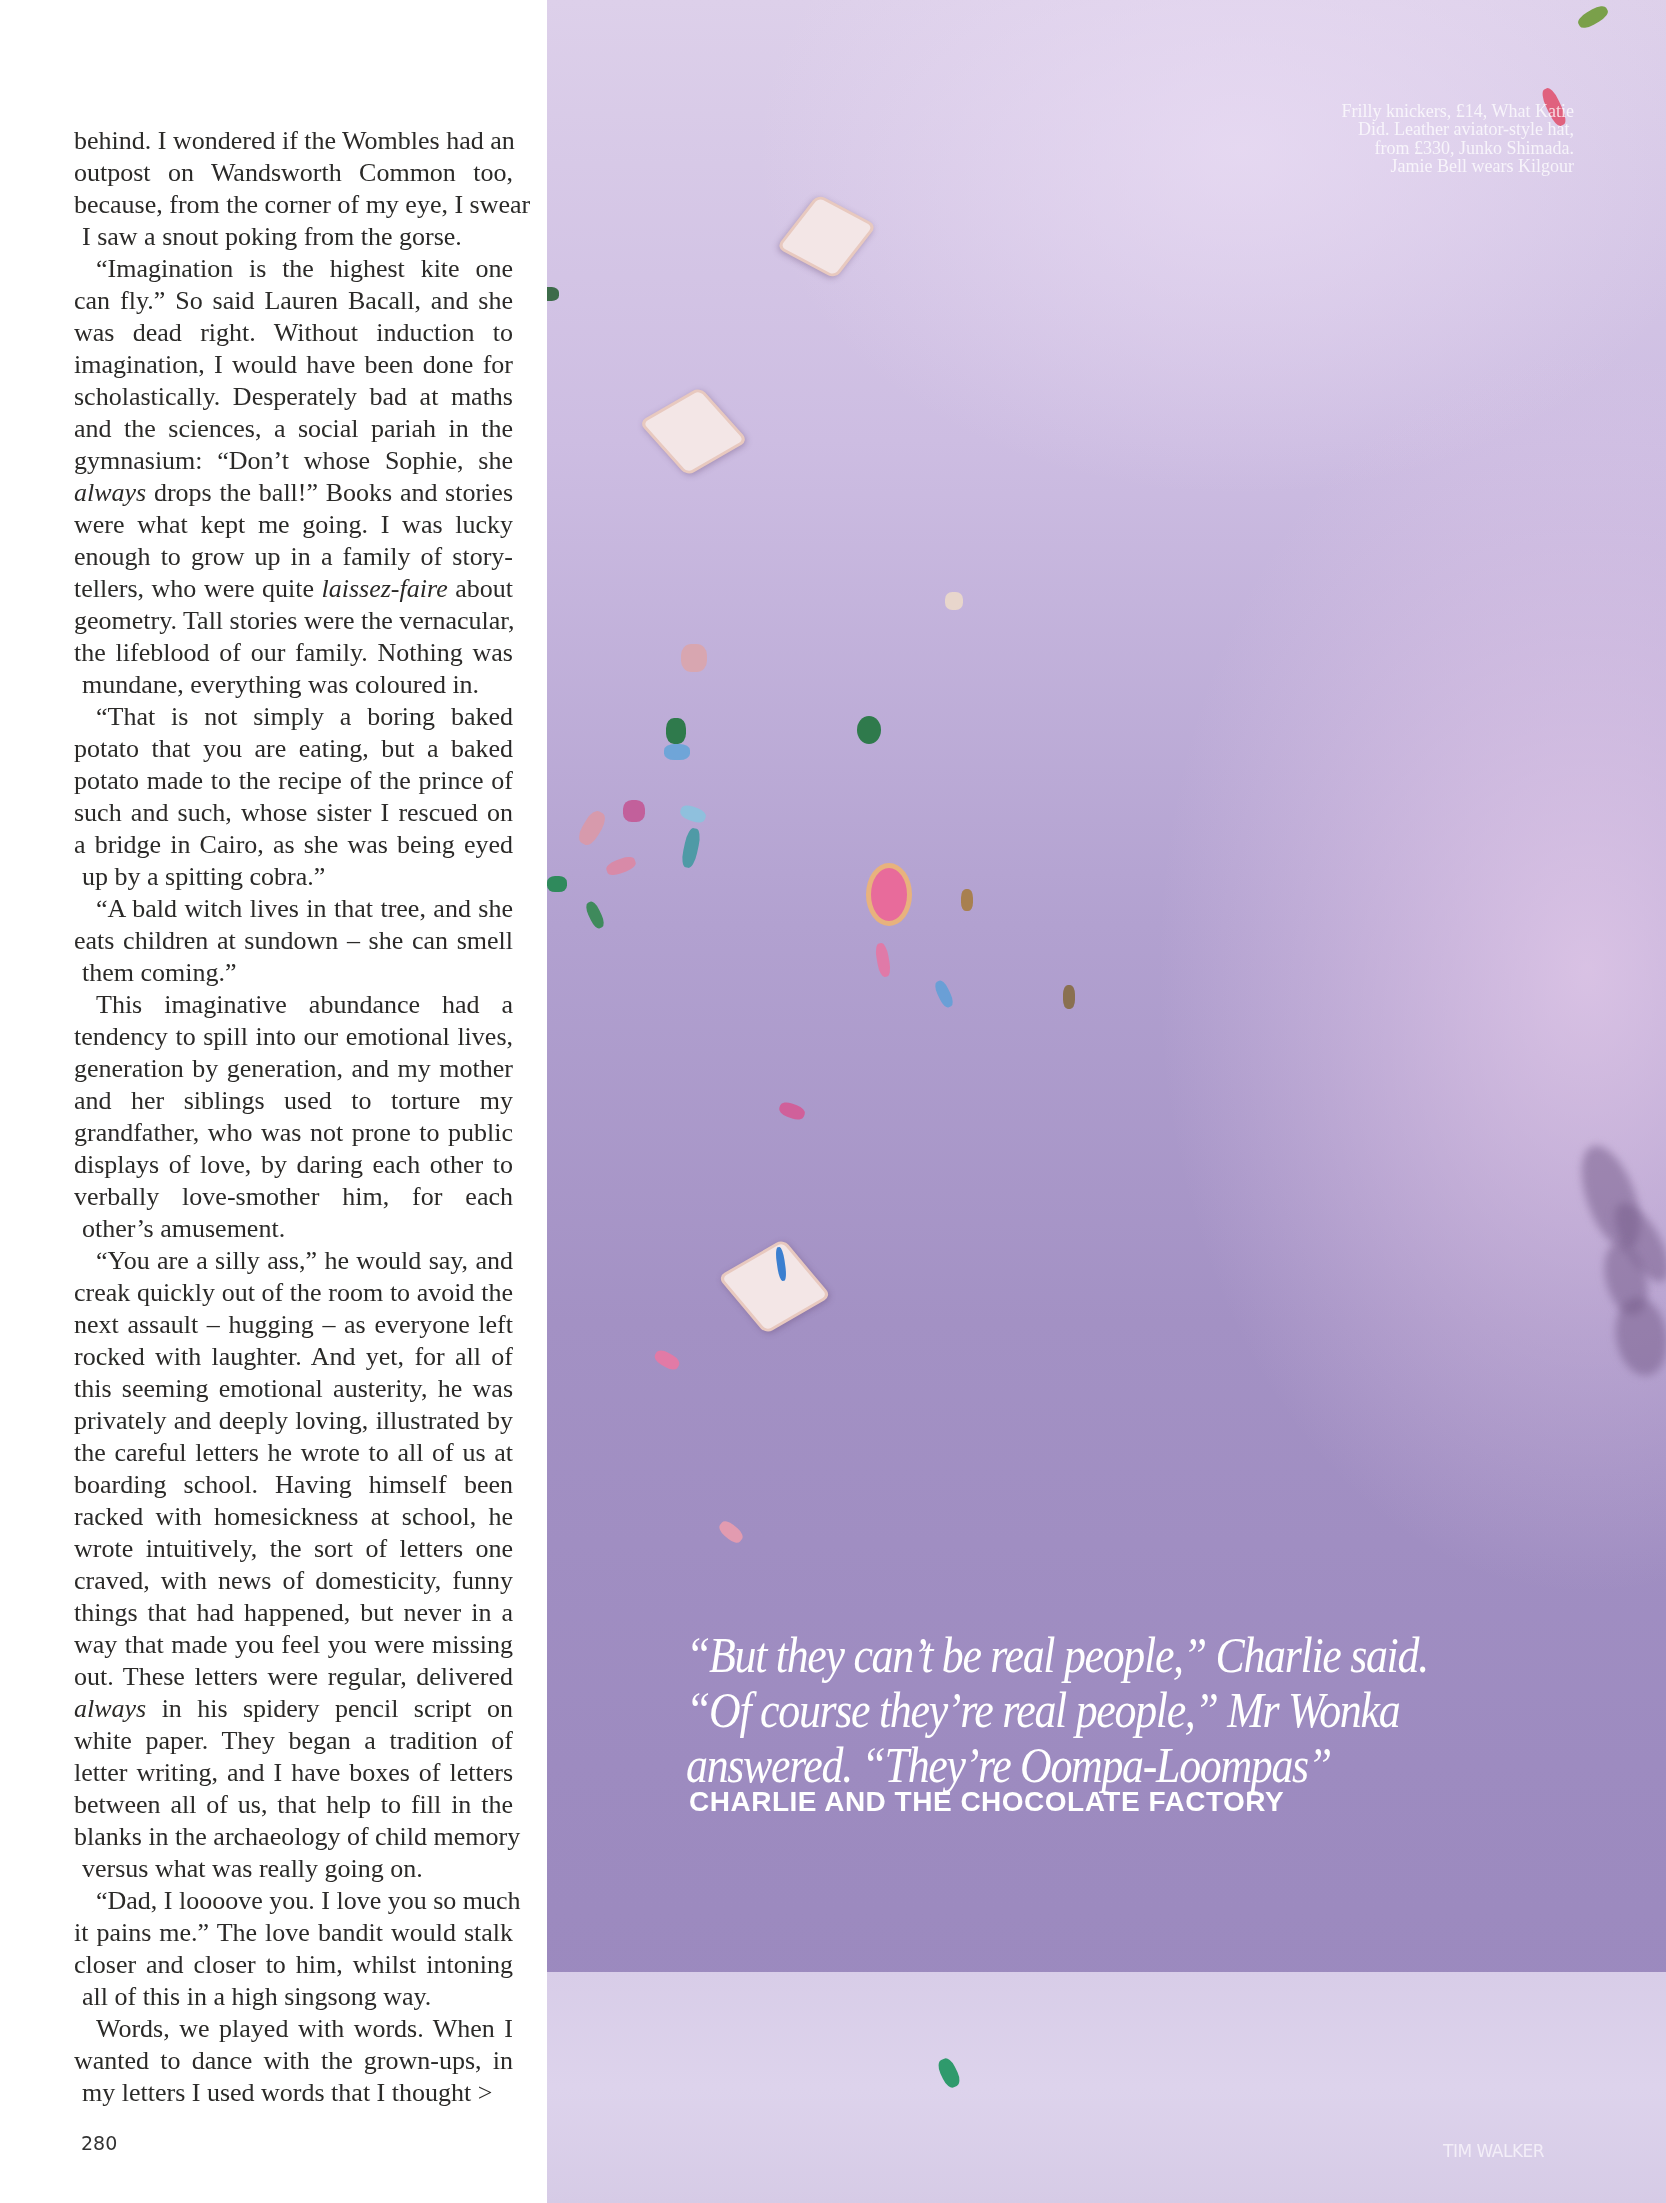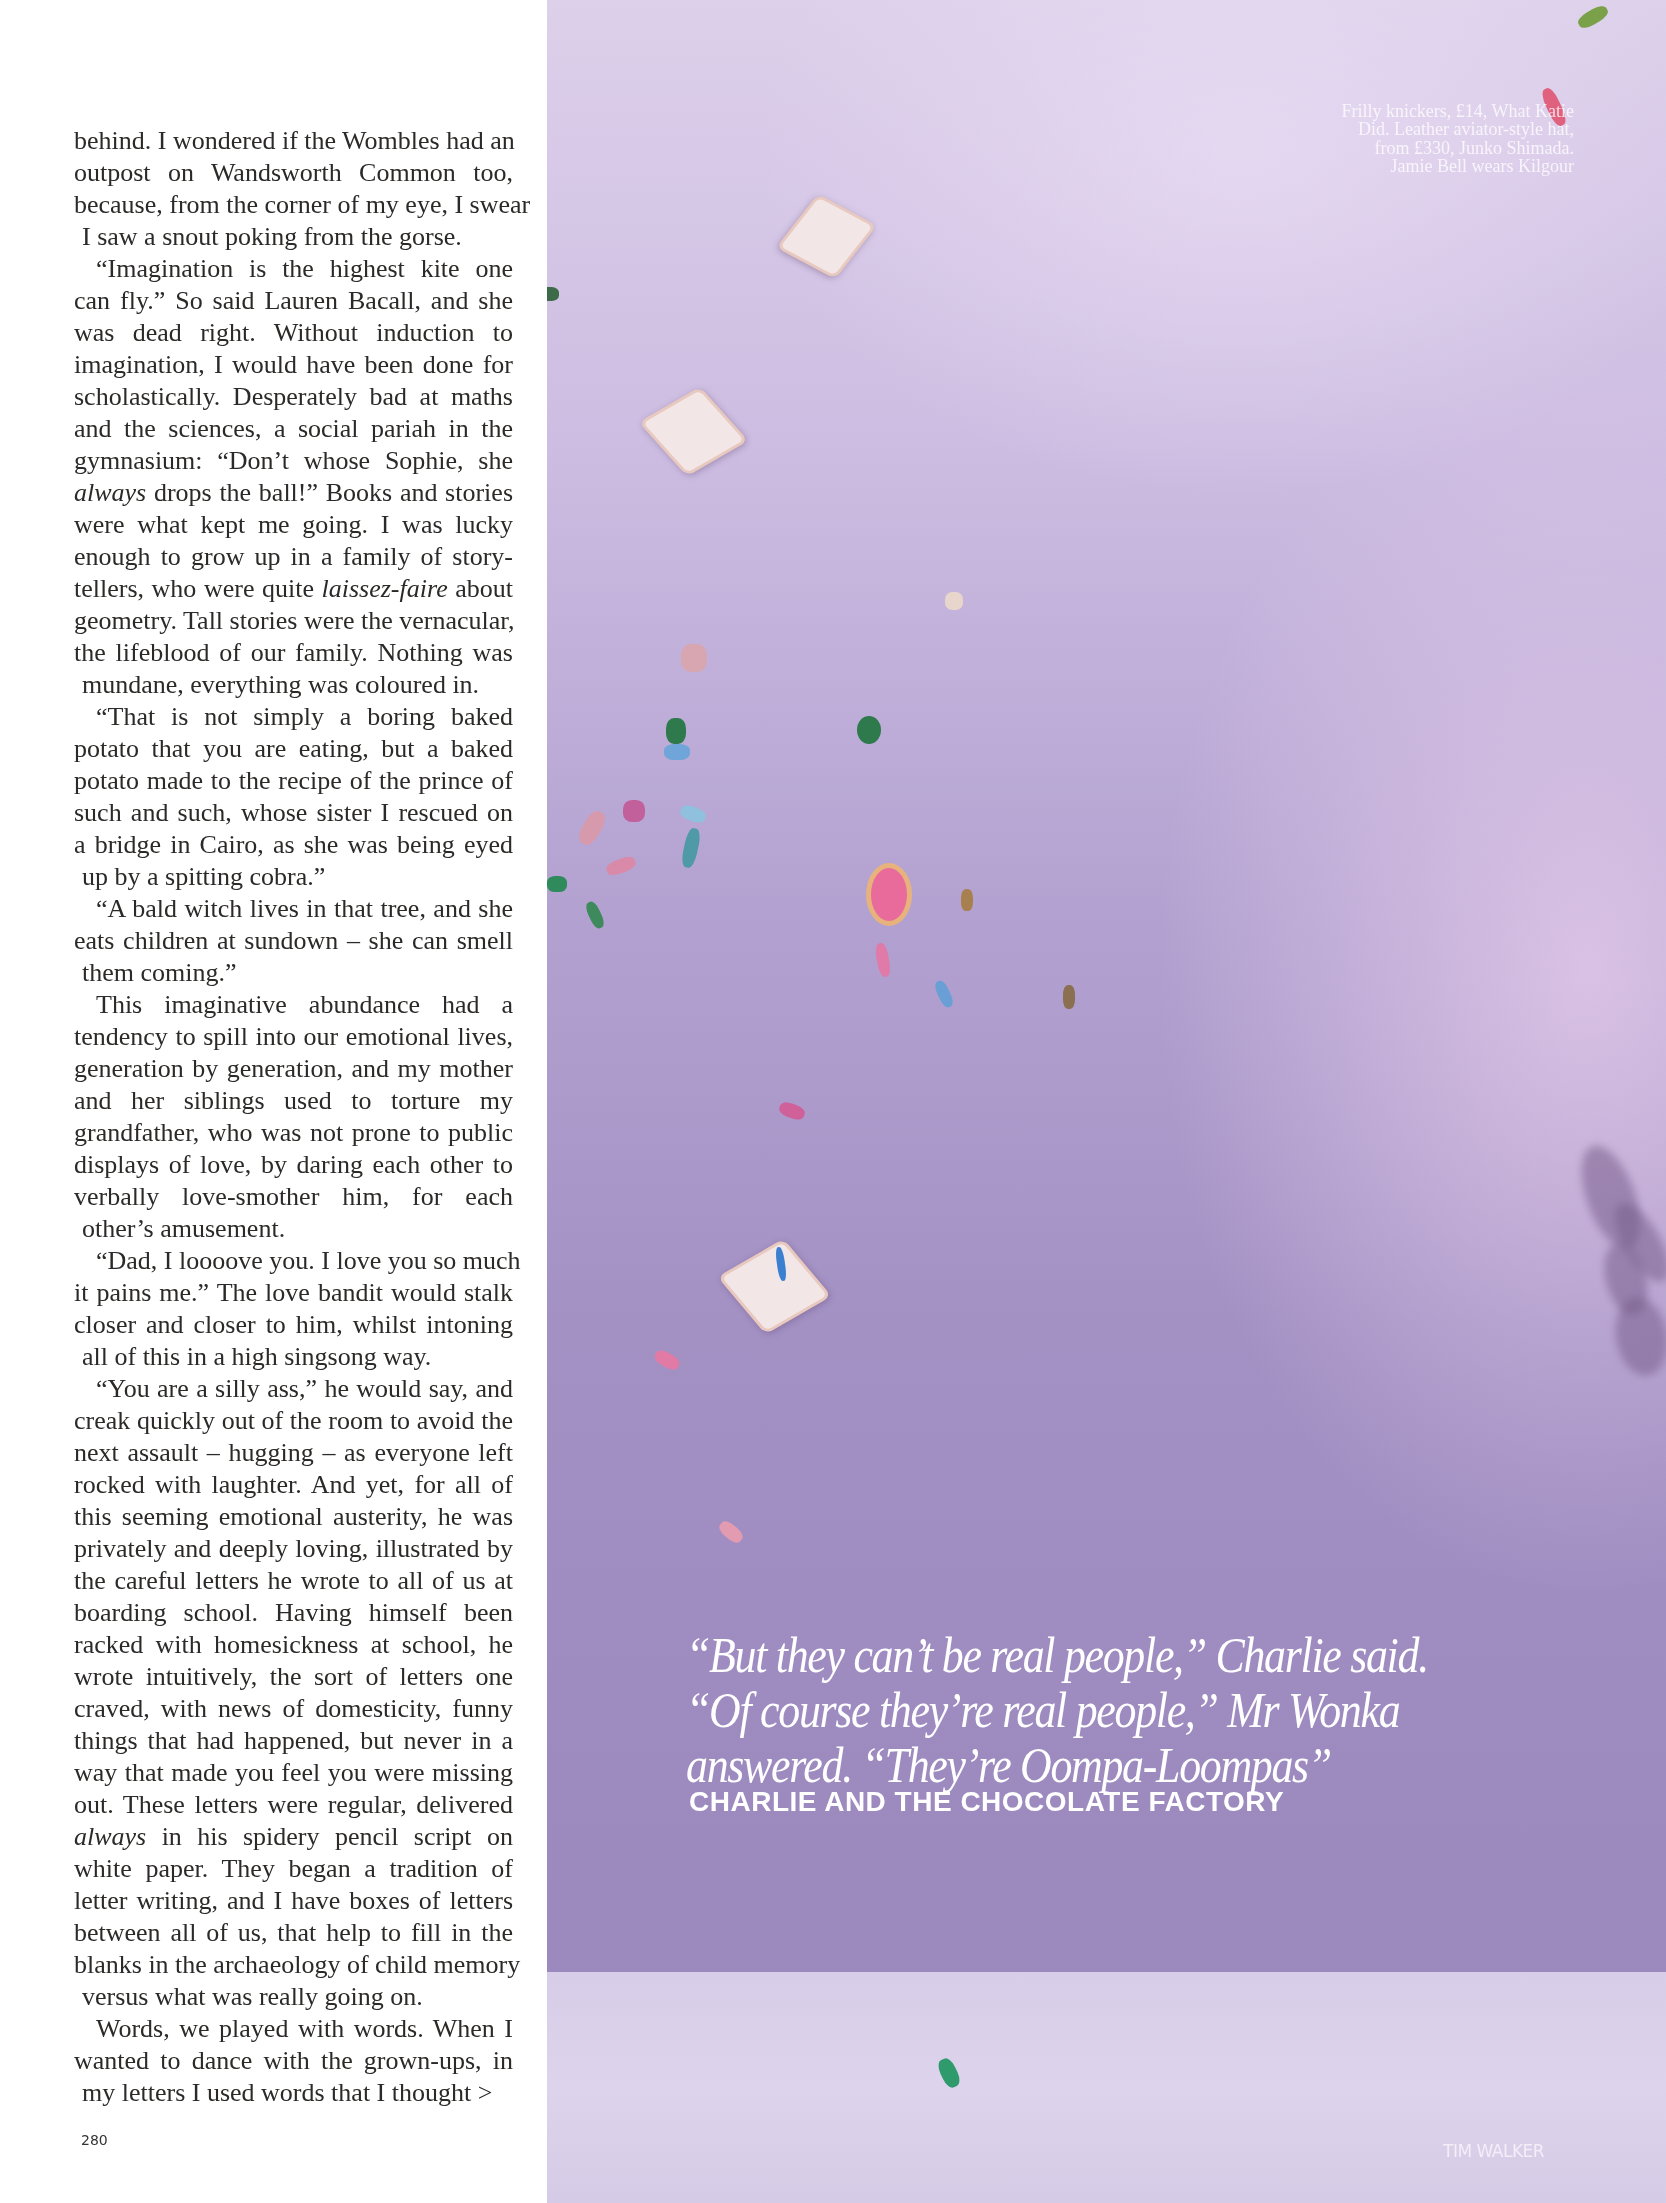--- a/index.html
+++ b/index.html
@@ -14,21 +14,21 @@
     color: #2b2a28; font-size: 26px; line-height: 32px;
     text-align: justify; hyphens: manual;
   }
   .column p { margin: 0; text-indent: 22px; }
   .column p.noindent { text-indent: 0; }
   .column .line { display: block; text-align: justify; text-align-last: justify; white-space: nowrap; }
   .column .line.last { text-align-last: left; margin-left: 8px; }
   .column em { font-style: italic; }
   .folio {
     position: absolute; left: 81px; top: 2132px;
-    font-family: "DejaVu Sans", sans-serif; font-size: 14px; color: #333;
+    font-family: "DejaVu Sans", sans-serif; font-size: 19px; color: #333;
   }
   
   .photo {
     position: absolute; left: 547px; top: 0; width: 1119px; height: 2204px; overflow: hidden;
     background:
       linear-gradient(180deg, #ddd0ea 0%, #cdbde2 20%, #b2a1d0 42%, #a391c4 60%, #9d8bc0 80%, #9a88bd 100%);
   }
   .photo .light-wash {
     position: absolute; inset: 0;
     background: radial-gradient(ellipse 614px 891px at 1040px 970px, rgba(230,205,235,0.75), rgba(230,205,235,0) 70%),
@@ -118,26 +118,20 @@
     </p>
     <p style="text-indent: 0px;">
       <span class="line" style="padding-left: 22px;">This imaginative abundance had a</span>
       <span class="line">tendency to spill into our emotional lives,</span>
       <span class="line">generation by generation, and my mother</span>
       <span class="line">and her siblings used to torture my</span>
       <span class="line">grandfather, who was not prone to public</span>
       <span class="line">displays of love, by daring each other to</span>
       <span class="line">verbally love-smother him, for each</span>
       <span class="line last">other’s amusement.</span>
-    </p>
-    <p style="text-indent: 0px;">
-      <span class="line" style="padding-left: 22px;">“Dad, I loooove you. I love you so much</span>
-      <span class="line">it pains me.” The love bandit would stalk</span>
-      <span class="line">closer and closer to him, whilst intoning</span>
-      <span class="line last">all of this in a high singsong way.</span>
     </p>
     <p style="text-indent: 0px;">
       <span class="line" style="padding-left: 22px;">“You are a silly ass,” he would say, and</span>
       <span class="line">creak quickly out of the room to avoid the</span>
       <span class="line">next assault – hugging – as everyone left</span>
       <span class="line">rocked with laughter. And yet, for all of</span>
       <span class="line">this seeming emotional austerity, he was</span>
       <span class="line">privately and deeply loving, illustrated by</span>
       <span class="line">the careful letters he wrote to all of us at</span>
       <span class="line">boarding school. Having himself been</span>
@@ -146,20 +140,26 @@
       <span class="line">craved, with news of domesticity, funny</span>
       <span class="line">things that had happened, but never in a</span>
       <span class="line">way that made you feel you were missing</span>
       <span class="line">out. These letters were regular, delivered</span>
       <span class="line"><em>always</em> in his spidery pencil script on</span>
       <span class="line">white paper. They began a tradition of</span>
       <span class="line">letter writing, and I have boxes of letters</span>
       <span class="line">between all of us, that help to fill in the</span>
       <span class="line">blanks in the archaeology of child memory</span>
       <span class="line last">versus what was really going on.</span>
+    </p>
+    <p style="text-indent: 0px;">
+      <span class="line" style="padding-left: 22px;">“Dad, I loooove you. I love you so much</span>
+      <span class="line">it pains me.” The love bandit would stalk</span>
+      <span class="line">closer and closer to him, whilst intoning</span>
+      <span class="line last">all of this in a high singsong way.</span>
     </p>
     <p style="text-indent: 0px;">
       <span class="line" style="padding-left: 22px;">Words, we played with words. When I</span>
       <span class="line">wanted to dance with the grown-ups, in</span>
       <span class="line last">my letters I used words that I thought &gt;</span>
     </p>
   </div>
 <div class="folio">280</div>
 
 <div class="photo">

